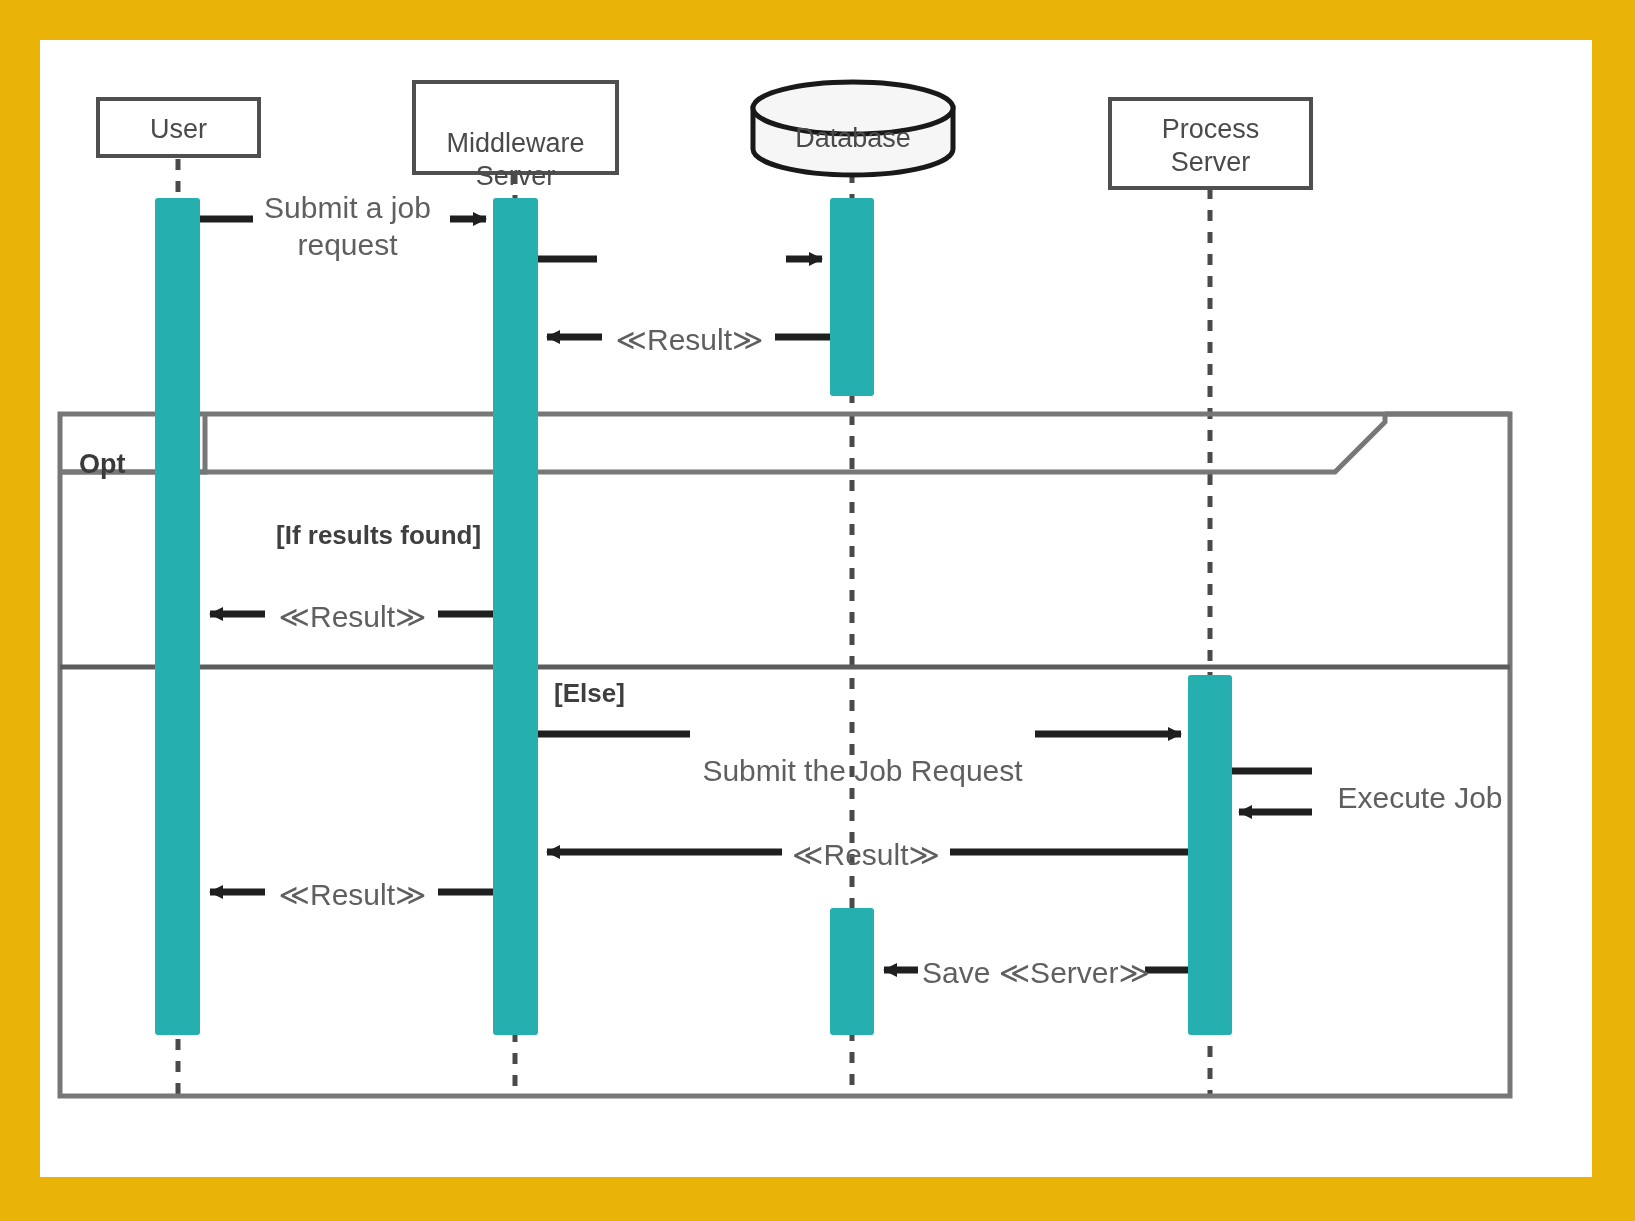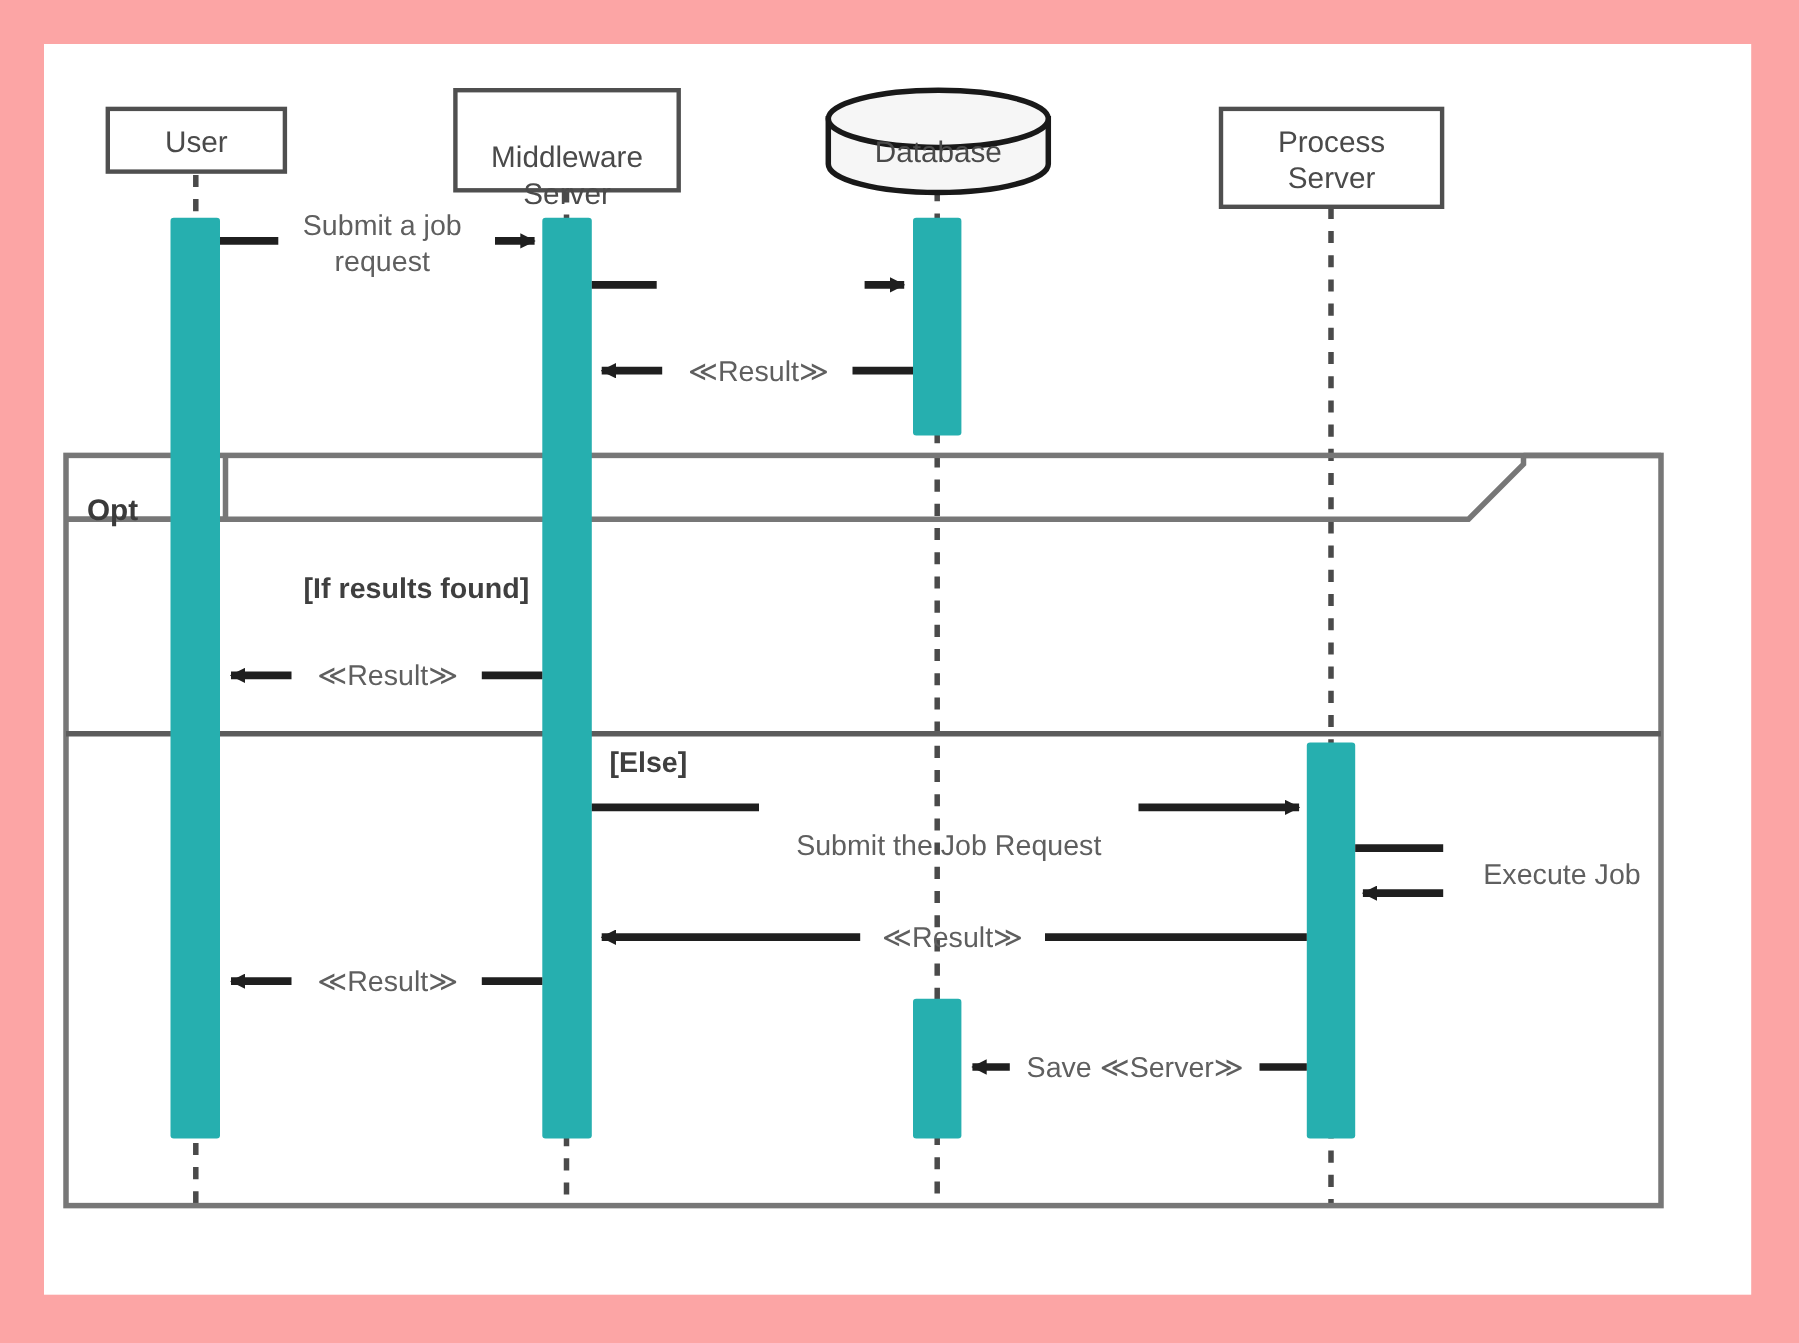--- a/index.html
+++ b/index.html
@@ -4,21 +4,21 @@
 <style>
   html, body {
     margin: 0;
     padding: 0;
     background: #000000;
   }
   #root {
     position: relative;
     width: 1635px;
     height: 1221px;
-    background: #fca5a5;
+    background: #eab308;
     overflow: hidden;
     font-family: "Liberation Sans", sans-serif;
     text-decoration: underline;
   }
   #canvas {
     position: absolute;
     left: 40px;
     top: 40px;
     width: 1552px;
     height: 1137px;
@@ -39,21 +39,21 @@
     font-family: "Liberation Sans", sans-serif;
     white-space: pre;
     line-height: 1.22;
   }
   .participant-label {
     font-size: 27px;
     text-align: center;
     color: #4a4a4a;
   }
   .msg-label {
-    font-size: 26px;
+    font-size: 30px;
     text-align: center;
     color: #5f5f5f;
   }
   .guard-label {
     font-size: 26px;
     font-weight: bold;
     color: #3f3f3f;
     text-align: right;
   }
   .frag-label {

